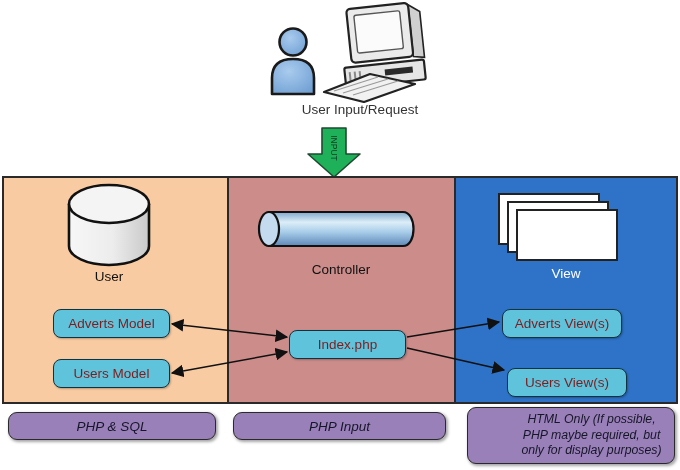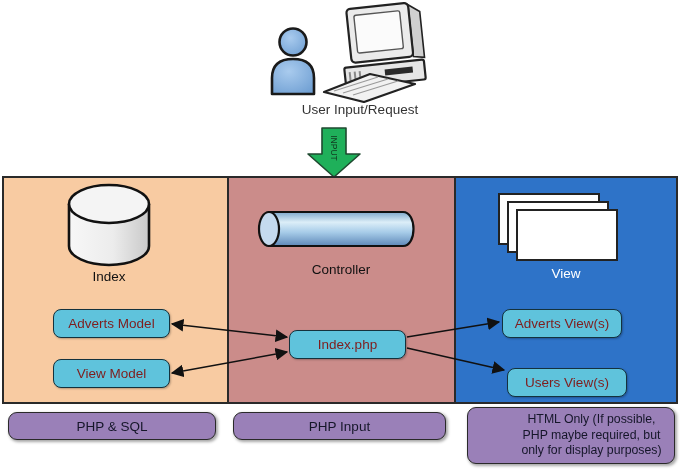--- a/index.html
+++ b/index.html
@@ -19,20 +19,21 @@
     position:absolute;height:29px;background:#5FC3DC;border:1.6px solid #14323d;
     border-radius:8px;display:flex;align-items:center;justify-content:center;
     font-size:13.5px;color:#7f1d1d;box-sizing:border-box;
     box-shadow:1px 1px 2px rgba(0,0,0,0.25);
   }
   .footer-box{
     position:absolute;background:#9A80B8;border:1.6px solid #2a2a2a;border-radius:9px;
     display:flex;align-items:center;justify-content:center;text-align:center;
     font-size:13.5px;color:#16162a;box-sizing:border-box;
     box-shadow:1.5px 1.5px 3px rgba(0,0,0,0.35);
+    font-style:italic;
   }
   .footer-small{font-size:12.3px;line-height:1.28;padding:2px 6px;}
   svg{display:block;}
   .arrows{pointer-events:none;}
 </style>
 </head>
 <body>
 
 <div class="canvas">
 
@@ -79,21 +80,21 @@
     <defs>
       <linearGradient id="cyl" x1="0" y1="0" x2="1" y2="0">
         <stop offset="0%" stop-color="#f7f7f7"></stop>
           <stop offset="55%" stop-color="#ececec"></stop>
           <stop offset="100%" stop-color="#c9c9c9"></stop>
       </linearGradient>
     </defs>
     <path d="M5 22 v42 a40 19 0 0 0 80 0 v-42" fill="url(#cyl)" stroke="#111" stroke-width="2.6"></path>
     <ellipse cx="45" cy="22" rx="40" ry="19" fill="#f4f4f4" stroke="#111" stroke-width="2.6"></ellipse>
   </svg>
-  <div class="panel-label" style="left:24px;top:269px;width:170px;">Index</div>
+  <div class="panel-label" style="left:24px;top:269px;width:170px;">User</div>
 
   <svg class="abs" style="left:255px;top:209px;" width="172" height="40" viewBox="0 0 172 40">
     <defs>
       <linearGradient id="pipe" x1="0" y1="0" x2="0" y2="1">
         <stop offset="0%" stop-color="#7FA8CC"></stop>
           <stop offset="30%" stop-color="#DCEEF8"></stop>
         <stop offset="60%" stop-color="#A6CBE8"></stop>
           <stop offset="100%" stop-color="#5E88B8"></stop>
       </linearGradient>
     </defs>
@@ -103,21 +104,21 @@
   <div class="panel-label" style="left:256px;top:262px;width:170px;">Controller</div>
 
   <svg class="abs" style="left:495px;top:192px;" width="135" height="78" viewBox="0 0 135 78">
     <rect x="4" y="2" width="100" height="50" fill="#ffffff" stroke="#222" stroke-width="2"></rect>
     <rect x="13" y="10" width="100" height="50" fill="#ffffff" stroke="#222" stroke-width="2"></rect>
     <rect x="22" y="18" width="100" height="50" fill="#ffffff" stroke="#222" stroke-width="2"></rect>
   </svg>
   <div class="panel-label light" style="left:481px;top:266px;width:170px;">View</div>
 
   <div class="node-box" style="left:53px;top:309px;width:117px;">Adverts Model</div>
-  <div class="node-box" style="left:53px;top:359px;width:117px;">View Model</div>
+  <div class="node-box" style="left:53px;top:359px;width:117px;">Users Model</div>
   <div class="node-box" style="left:289px;top:330px;width:117px;">Index.php</div>
   <div class="node-box" style="left:502px;top:309px;width:120px;">Adverts View(s)</div>
   <div class="node-box" style="left:507px;top:356px;width:120px;margin-top:12px;">Users View(s)</div>
 
   <svg class="abs arrows" style="left:0;top:0;" width="680" height="470" viewBox="0 0 680 470">
     <defs>
       <marker id="arw" viewBox="0 0 10 10" refX="9" refY="5" markerWidth="8.5" markerHeight="8.5" orient="auto-start-reverse">
         <path d="M0,0 L10,5 L0,10 z" fill="#111"></path>
       </marker>
     </defs>

